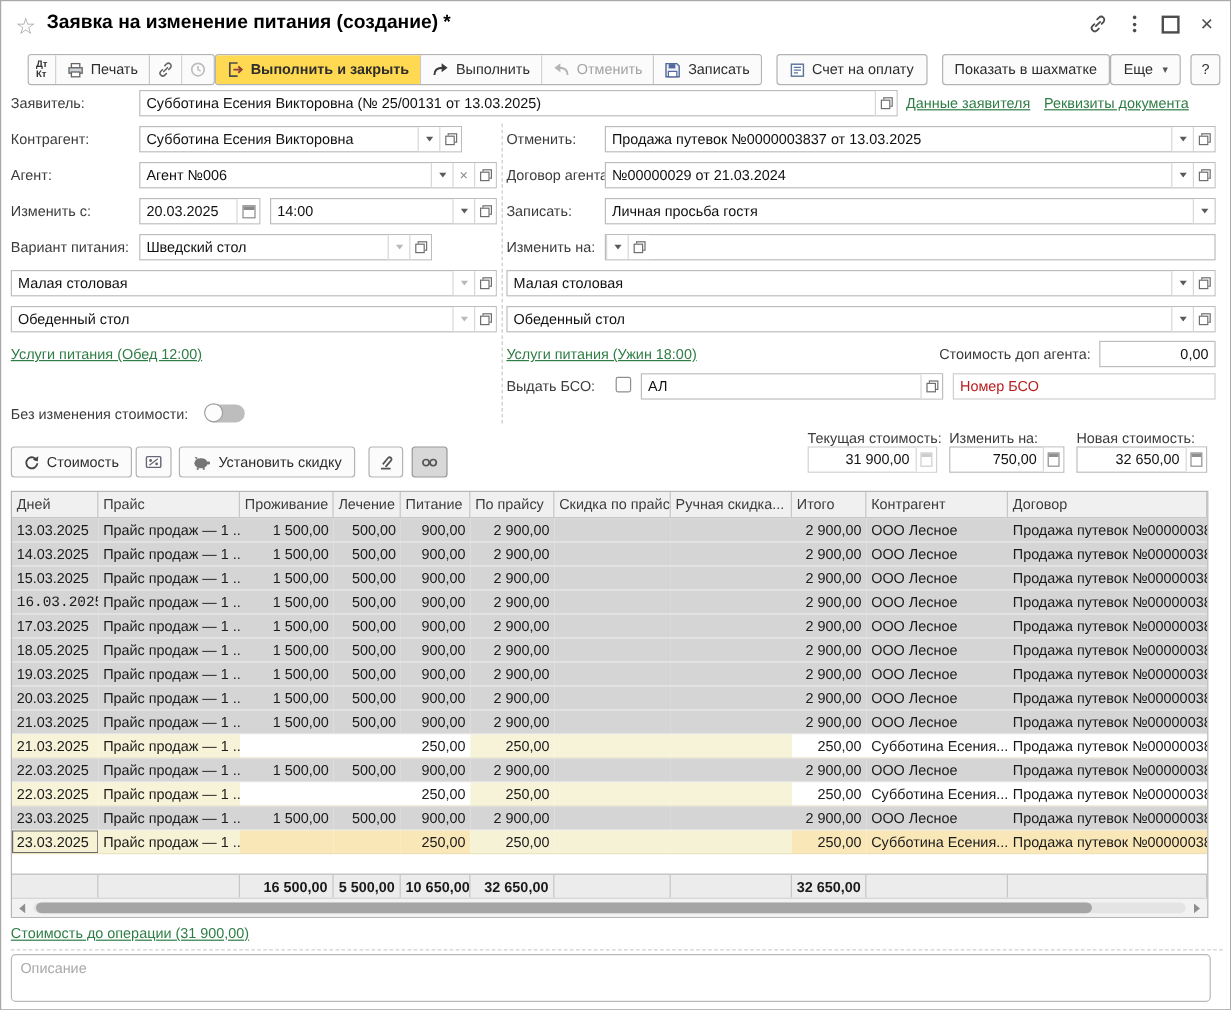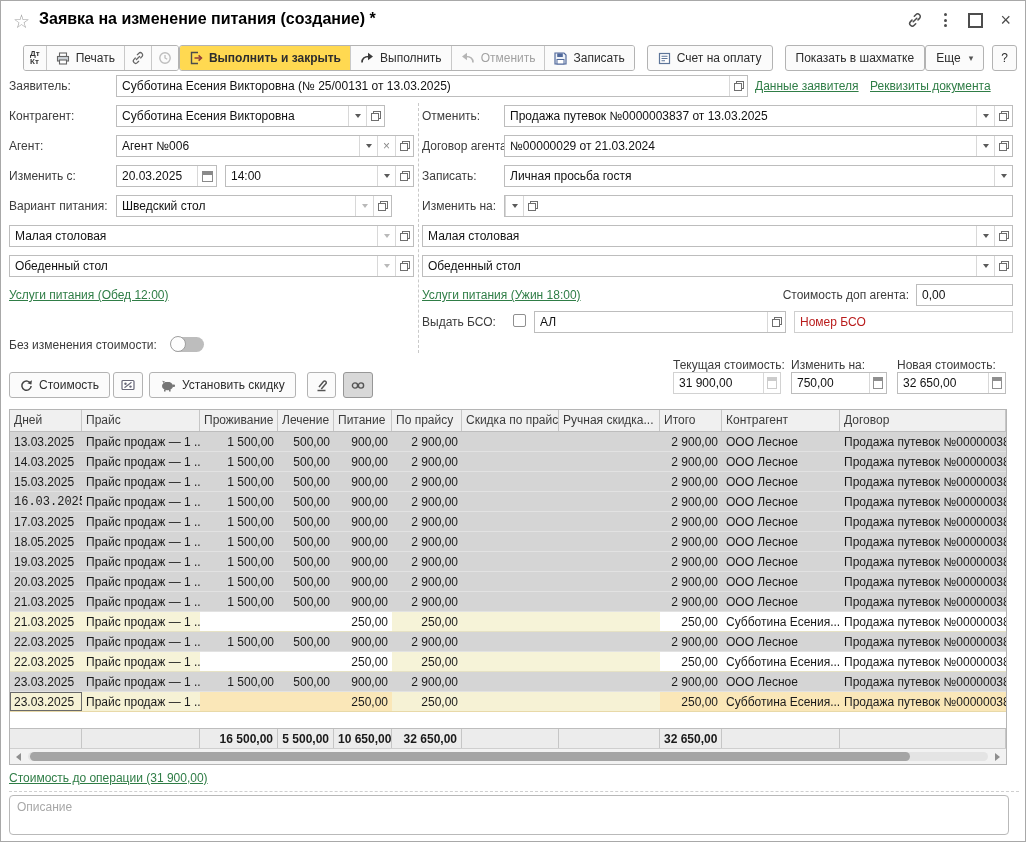--- a/index.html
+++ b/index.html
@@ -27,21 +27,21 @@
   .solo{display:flex;align-items:center;gap:6px;border:1px solid #b3b3b3;border-radius:3px;background:#fbfbfb;height:26px;box-sizing:border-box;padding:0 10px;font-size:12px;color:#2d2d2d;white-space:nowrap;cursor:default}
   .solo.pressed{background:#d8d8d8;border-color:#979797}
   .spacer{flex:1}
   .dtkt{display:flex;flex-direction:column;font-size:8px;line-height:8px;color:#333}
   .more-ar{font-size:9px;color:#555;margin-left:2px}
   .ic{display:inline-flex;align-items:center}
   
   .lbl{position:absolute;font-size:12px;color:#3c3c3c;white-space:nowrap}
   .fld{position:absolute;height:22px;border:1px solid #bdbdbd;background:#fff;display:flex;align-items:stretch;box-sizing:border-box}
   .fval{flex:1;font-size:12px;line-height:20px;padding:0 5px;white-space:nowrap;overflow:hidden;color:#111}
-  .fval.num-val{text-align:left}
+  .fval.num-val{text-align:right}
   .fval.phv{color:#b91c1c}
   .fbtn{width:17px;display:flex;align-items:center;justify-content:center;border-left:1px solid #d8d8d8;background:#fff}
   .dd-arrow{width:0;height:0;border-left:3.5px solid transparent;border-right:3.5px solid transparent;border-top:4.5px solid #5a5a5a}
   .dd-arrow.gray{border-top-color:#b9b9b9}
   .clear-x{color:#8a8a8a;font-size:12px;line-height:12px}
   .icon-open{position:relative;width:10px;height:10px;display:inline-block}
   .icon-open::before{content:"";position:absolute;right:0;top:0;width:6px;height:6px;border:1px solid #6e6e6e;background:#fff}
   .icon-open::after{content:"";position:absolute;left:0;bottom:0;width:6px;height:6px;border:1px solid #6e6e6e;background:#fff}
   .cal-ic{width:11px;height:11px;border:1px solid #8a8a8a;box-sizing:border-box;background:linear-gradient(#8a8a8a 0 3px,transparent 3px)}
   .calc-ic{width:10px;height:12px;border:1px solid #8f8f8f;box-sizing:border-box;background:linear-gradient(#8f8f8f 0 3px,transparent 3px)}
@@ -282,21 +282,21 @@
 </div>
 <span class="lbl" style="left:421px;top:168px">Записать:</span>
 <div class="fld" style="left:503px;top:164px;width:509px">
   <span class="fval">Личная просьба гостя</span>
   <span class="fbtn">
       <i class="dd-arrow"></i>
     </span>
 </div>
 
 <span class="lbl" style="left:8px;top:198px">Вариант питания:</span>
-<div class="fld" style="left:115px;top:194px;width:276px">
+<div class="fld" style="left:115px;top:194px;width:244px">
   <span class="fval">Шведский стол</span>
   <span class="fbtn">
       <i class="dd-arrow gray"></i>
     </span>
   <span class="fbtn">
       <i class="icon-open"></i>
     </span>
 </div>
 <span class="lbl" style="left:421px;top:198px">Изменить на:</span>
 <div class="fld" style="left:503px;top:194px;width:509px">

